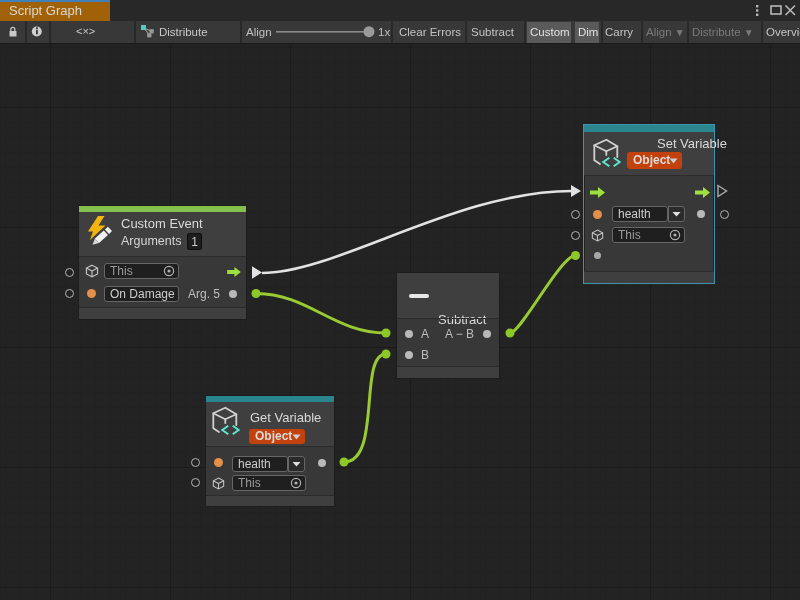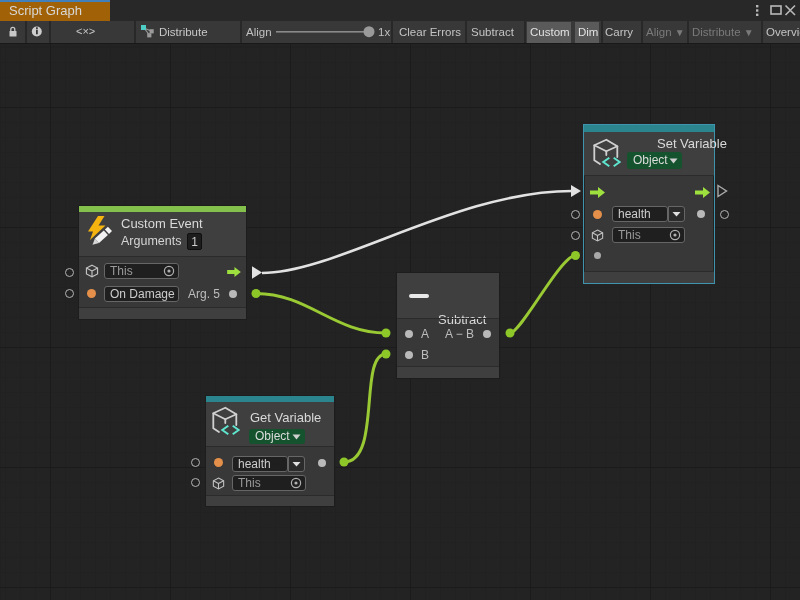--- a/index.html
+++ b/index.html
@@ -41,21 +41,21 @@
 .hdrbg { background:#3f3f3f; }
 .ntitle { color:#d9d9d9; font-size:13px; white-space:nowrap; }
 .fld { position:absolute; background:#1f1f1f; border:1px solid #666666; border-radius:3px;
   color:#cccccc; font-size:12px; }
 .fldtx { position:absolute; left:5px; top:0; bottom:0; }
 .dot { position:absolute; border-radius:50%; }
 .odot { background:#e5904a; width:9px; height:9px; }
 .gdot { background:#b9b9b9; width:8px; height:8px; }
 .sgdot { background:#a8a8a8; width:7px; height:7px; }
 .holo { position:absolute; width:9px; height:9px; border-radius:50%; border:1.5px solid #b4b4b4; background:transparent; }
-.objbtn { position:absolute; background:#14532d; border-radius:3px; color:#dcdcdc; font-size:12px; }
+.objbtn { position:absolute; background:#c2410c; border-radius:3px; color:#dcdcdc; font-size:12px;font-weight:bold; }
 .lbl { position:absolute; color:#bdbdbd; font-size:12px; white-space:nowrap; }
 </style>
 </head>
 <body>
 <div id="app">
 
   <div id="tabbar"></div>
   <div id="tab">Script Graph</div>
   <svg id="winicons" width="60" height="21" viewBox="0 0 60 21" style="position:absolute;right:0;top:0;z-index:5">
     <g fill="#b8b8b8">

